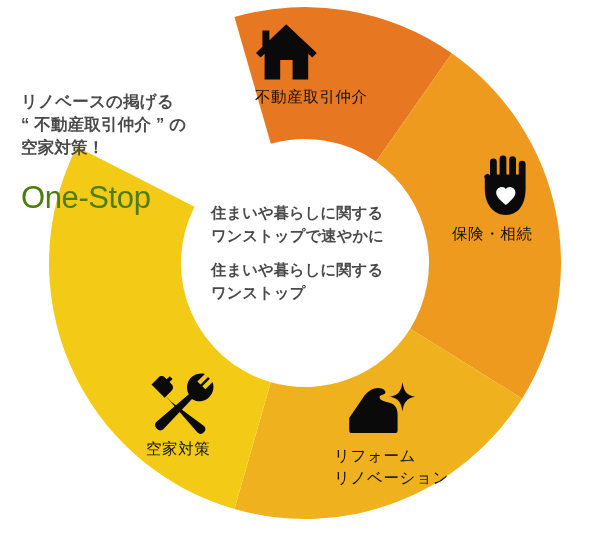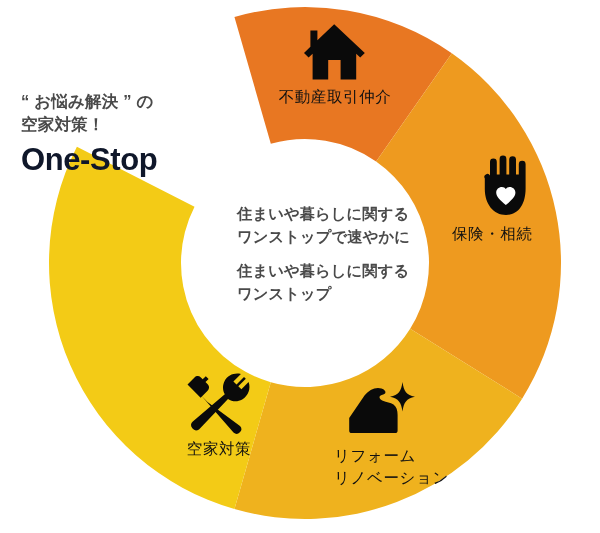--- a/index.html
+++ b/index.html
@@ -42,55 +42,55 @@
   }
   .lead-line {
     font-size: 16.5px;
     font-weight: bold;
     color: #4a4a4a;
     line-height: 1.38;
     letter-spacing: 0.2px;
     white-space: nowrap;
   }
   #bigtitle {
-    margin-top: 6px;
+    margin-top: 22px;
     font-size: 31px;
-    font-weight: bold;
-    color: #0f172a;
+    font-weight: normal;
+    color: #4d7c0f;
     line-height: 1.14;
     letter-spacing: -0.4px;
   }
   #bigtitle .bt-line {
     display: block;
     white-space: nowrap;
   }
 
   
   #center-block {
     position: absolute;
-    left: 237px;
+    left: 211px;
     top: 203px;
     width: 215px;
+    font-family: Liberation Mono, monospace;
   }
   .center-line {
     font-size: 15.3px;
     font-weight: bold;
     color: #4a4a4a;
     line-height: 1.5;
     letter-spacing: 0.1px;
     white-space: nowrap;
   }
   .center-gap {
     height: 11px;
   }
 
   
   .seg-node {
     position: absolute;
-    text-align: center;
     pointer-events: none;
   }
   .seg-icon {
     display: block;
     margin: 0 auto 5px auto;
     line-height: 0;
   }
   .seg-label {
     font-size: 15.5px;
     color: #111111;
@@ -124,21 +124,22 @@
       <g id="donut-segments">
           <path d="M 234.44 16.92 A 256 256 0 0 1 451.84 53.30 L 376.12 161.43 A 124 124 0 0 0 270.82 143.80 Z" fill="#E87722"></path>
           <path d="M 451.84 53.30 A 256 256 0 0 1 522.10 398.66 L 410.16 328.71 A 124 124 0 0 0 376.12 161.43 Z" fill="#EE9A1F"></path>
           <path d="M 522.10 398.66 A 256 256 0 0 1 234.44 509.08 L 270.82 382.20 A 124 124 0 0 0 410.16 328.71 Z" fill="#EFB21E"></path>
           <path d="M 234.44 509.08 A 256 256 0 0 1 76.90 146.78 L 194.52 206.71 A 124 124 0 0 0 270.82 382.20 Z" fill="#F3CB16"></path>
         </g>
     </svg>
   </div>
 
   <div id="left-block">
-    <div class="lead-line">“ お悩み解決 ” の</div>
+    <div class="lead-line">リノベースの掲げる</div>
+    <div class="lead-line">“ 不動産取引仲介 ” の</div>
     <div class="lead-line">空家対策！</div>
     <div id="bigtitle">
       <span class="bt-line">One-Stop</span>
     </div>
   </div>
 
   <div id="center-block">
     <div class="center-line">住まいや暮らしに関する</div>
     <div class="center-line">ワンストップで速やかに</div>
     <div class="center-gap"></div>

